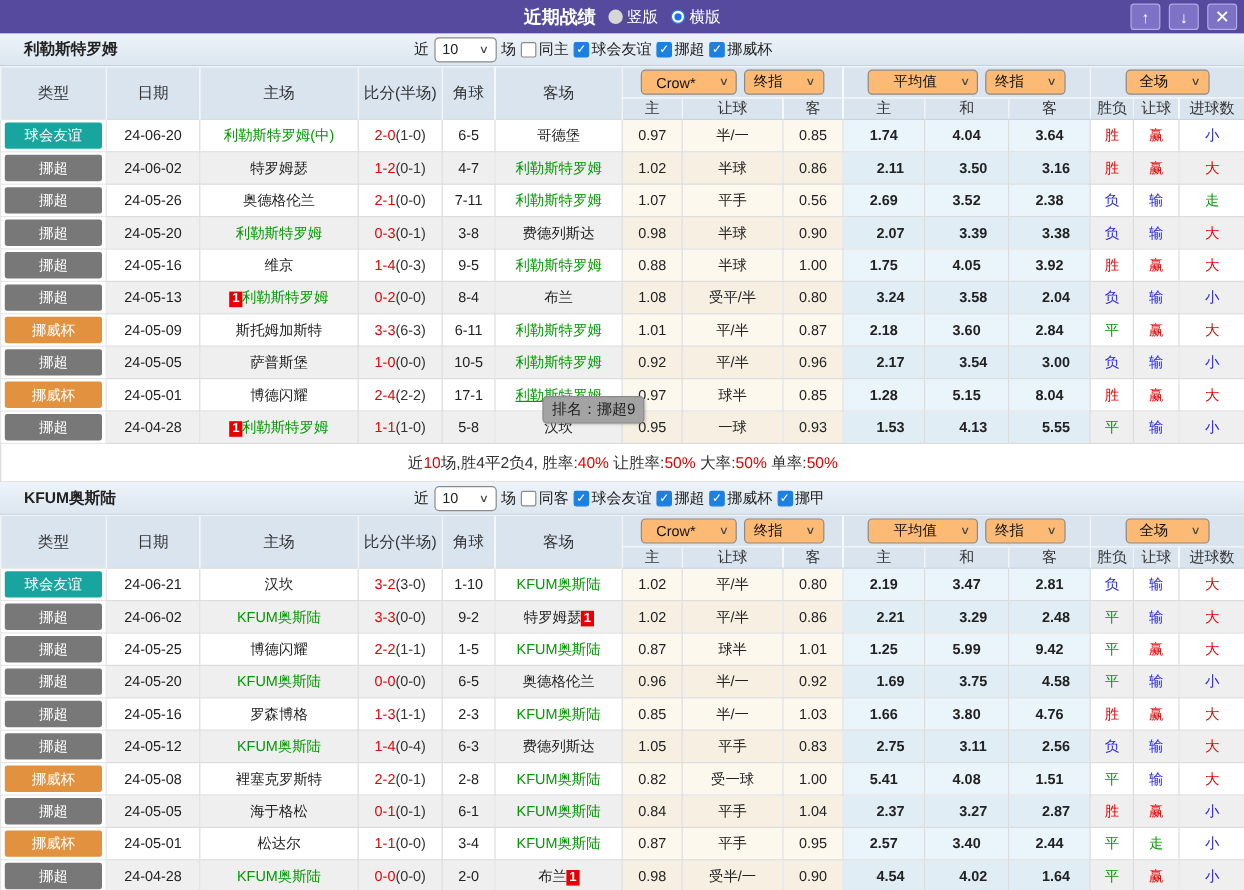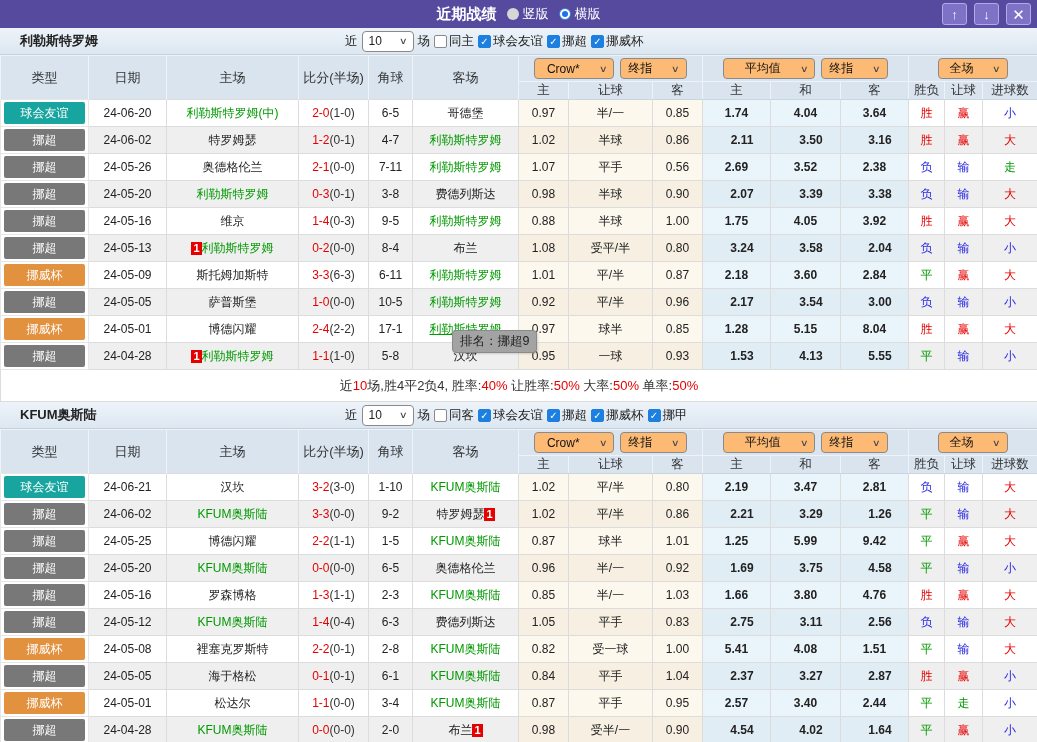--- a/index.html
+++ b/index.html
@@ -501,21 +501,21 @@
             <td>24-06-02</td>
             <td><span><span class="team-green">KFUM奥斯陆</span></span></td>
             <td><span class="sc">3-3</span><span class="half">(0-0)</span></td>
             <td>9-2</td>
             <td><span><span>特罗姆瑟</span><span class="badge1">1</span></span></td>
             <td class="od1">1.02</td>
             <td class="od1">平/半</td>
             <td class="od1">0.86</td>
             <td class="od2">2.21</td>
             <td class="od2">3.29</td>
-            <td class="od2">1.26</td>
+            <td class="od2">2.48</td>
             <td class="c-green">平</td>
             <td class="c-blue">输</td>
             <td class="c-red">大</td>
           </tr>
           <tr>
             <td class="type-cell">
               <div class="badge badge-gray">挪超</div>
             </td>
             <td>24-05-25</td>
             <td><span><span>博德闪耀</span></span></td>

